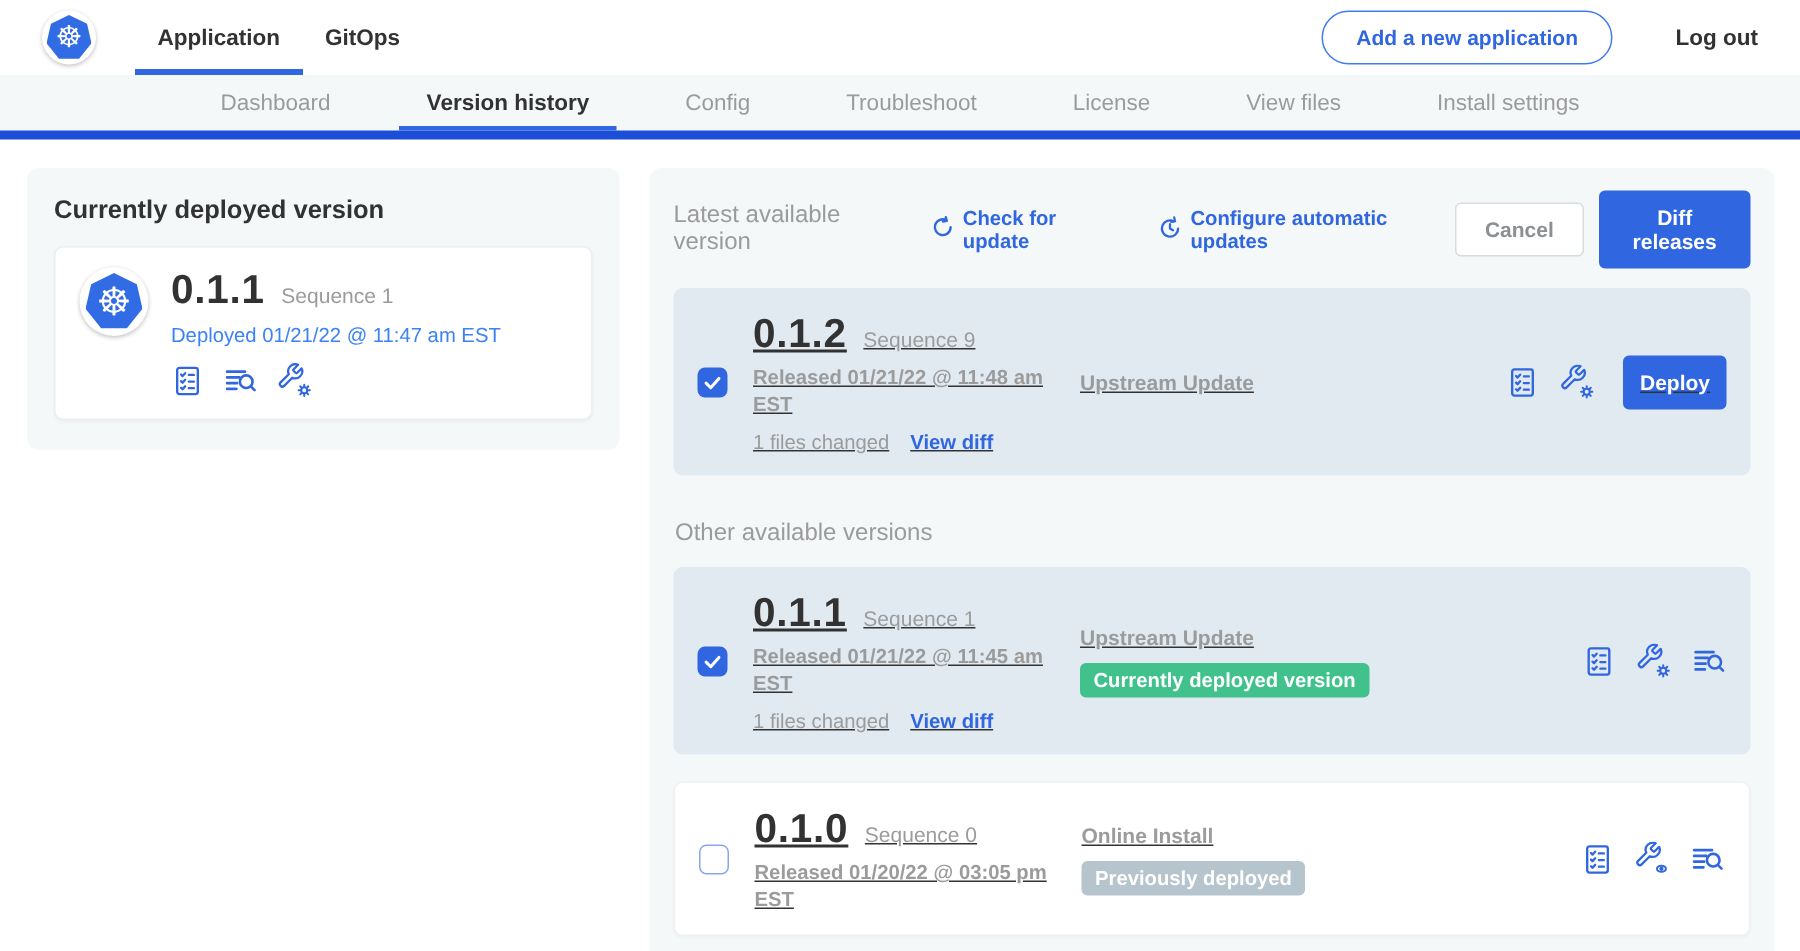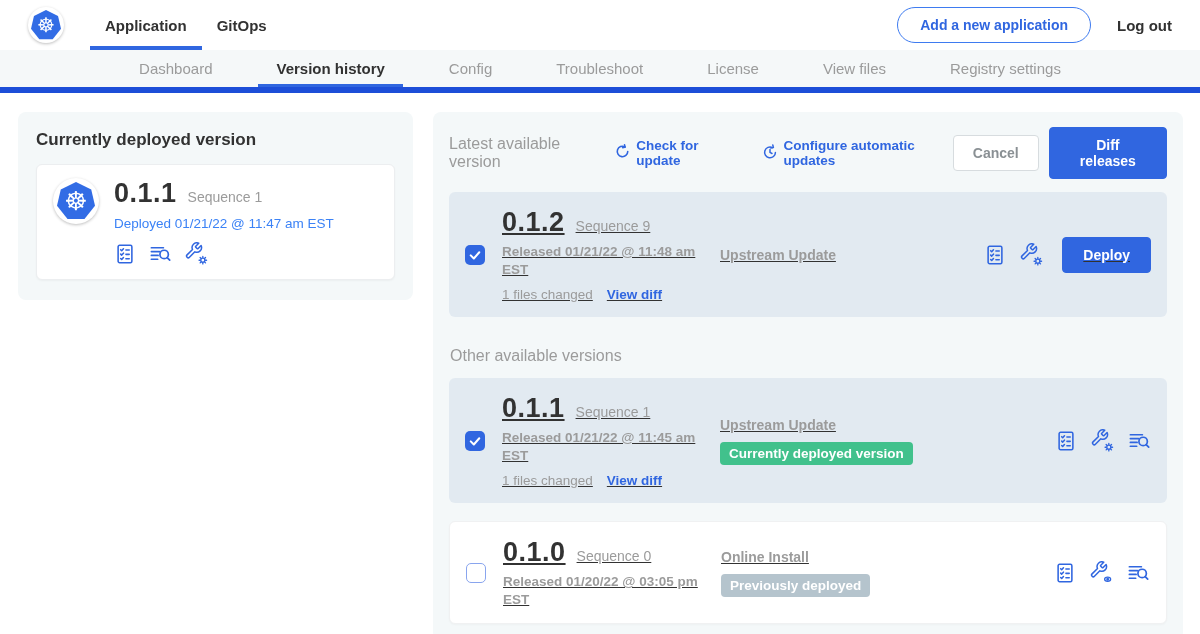--- a/index.html
+++ b/index.html
@@ -11,21 +11,21 @@
   .brand { display:flex; align-items:center; margin-right:26px; }
   .k8s-badge { width:36px; height:36px; border-radius:50%; background:#fff;
     box-shadow:0 1px 3px rgba(0,0,0,.25); display:flex; align-items:center; justify-content:center; }
   .k8s-hept { width:30px; height:30px; background:#326CE5; display:flex; align-items:center; justify-content:center;
     clip-path:polygon(50% 0%,90.1% 19.6%,100% 62.7%,72.3% 97.3%,27.7% 97.3%,0% 62.7%,9.9% 19.6%); }
   .k8s-hept span { color:#fff; font-size:20px; line-height:1; }
   .topnav-tabs { display:flex; align-items:stretch; }
   .top-tab { display:flex; align-items:center; padding:0 15px; font-size:15px; font-weight:700;
     color:#323232; cursor:pointer; }
   .top-tab.active { box-shadow:inset 0 -4px 0 #3066E0; }
-  .topnav-right { margin-left:auto; display:flex; align-items:center; gap:26px; }
+  .topnav-right { margin-left:auto; display:flex; align-items:center; gap:42px; }
   .pill-btn { border:1px solid #3E7BF0; color:#3066E0; background:#fff; border-radius:19px;
     padding:9px 22px; font-size:14px; font-weight:700; cursor:pointer; }
   .logout { font-size:15px; font-weight:600; cursor:pointer; }
 
   
   .subnav { height:43px; background:#F5F8F9; border-bottom:6px solid #1d4ed8;
     display:flex; justify-content:center; align-items:stretch; }
   .sub-item { display:flex; align-items:center; padding:0 18px; margin:0 14px;
     font-size:15px; color:#9B9B9B; cursor:pointer; }
   .sub-item.active { color:#323232; font-weight:700; box-shadow:inset 0 -3px 0 #3066E0; }
@@ -51,21 +51,21 @@
   
   .right-panel { flex:1 1 auto; background:#F4F8F9; border-radius:8px; padding:15px 16px 16px; }
   .avail-header { display:flex; align-items:center; }
   .avail-title { font-size:16px; color:#9B9B9B; margin-right:13px; }
   .hlink { display:flex; align-items:center; gap:6px; color:#3066E0; font-size:13.5px;
     font-weight:700; cursor:pointer; }
   .hlink + .hlink { margin-left:26px; }
   .avail-header .spacer { margin-left:auto; }
   .btn { border-radius:4px; font-size:14px; font-weight:700; cursor:pointer; }
   .btn-cancel { background:#fff; border:1px solid #D7DCDF; color:#8A9094; padding:9px 19px; margin-right:10px; }
-  .btn-primary { background:#3066E0; border:1px solid #3066E0; color:#fff; padding:9px 20px; }
+  .btn-primary { background:#3066E0; border:1px solid #3066E0; color:#fff; padding:9px 10px; }
   .btn-outline { background:#fff; border:1px solid #3066E0; color:#3066E0; padding:9px 15px; }
 
   .vrow { border-radius:6px; display:flex; align-items:center; padding:15px 16px; background:#fff;text-decoration:underline; }
   .vrow.selected { background:#E2EAF1; }
   .vrow.plain { border:1px solid #F0F1F2; box-shadow:0 1px 2px rgba(0,0,0,.03); }
   .vrow + .vrow { margin-top:18px; }
   .first-row { margin-top:13px; }
   .chk { width:20px; height:20px; border-radius:5px; flex:0 0 auto; cursor:pointer;
     display:flex; align-items:center; justify-content:center; }
   .chk.checked { background:#3066E0; }
@@ -106,21 +106,21 @@
   </div>
 </div>
 
 <div class="subnav">
   <div class="sub-item">Dashboard</div>
   <div class="sub-item active">Version history</div>
   <div class="sub-item">Config</div>
   <div class="sub-item">Troubleshoot</div>
   <div class="sub-item">License</div>
   <div class="sub-item">View files</div>
-  <div class="sub-item">Registry settings</div>
+  <div class="sub-item">Install settings</div>
 </div>
 
 <div class="main">
 
   <div class="left-panel">
     <div class="left-title">Currently deployed version</div>
     <div class="deployed-card">
       <div class="k8s-badge">
         <div class="k8s-hept">
             <span>☸</span>

